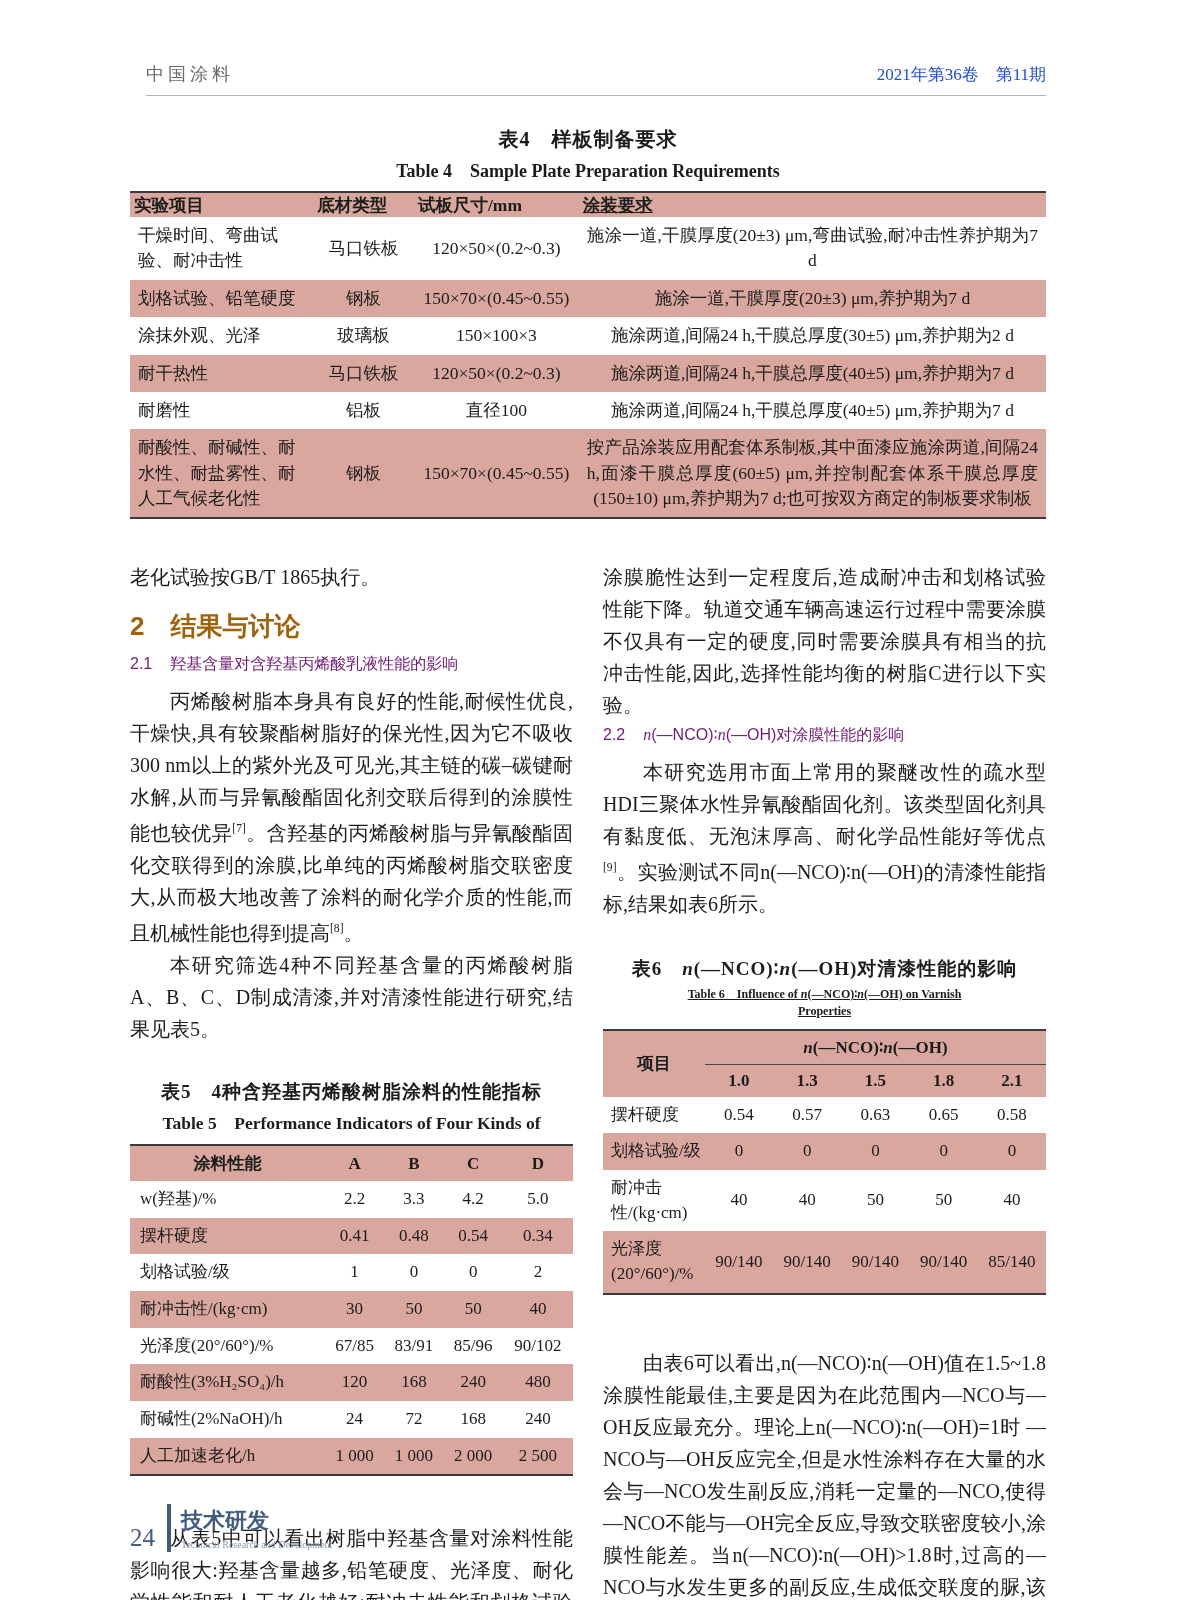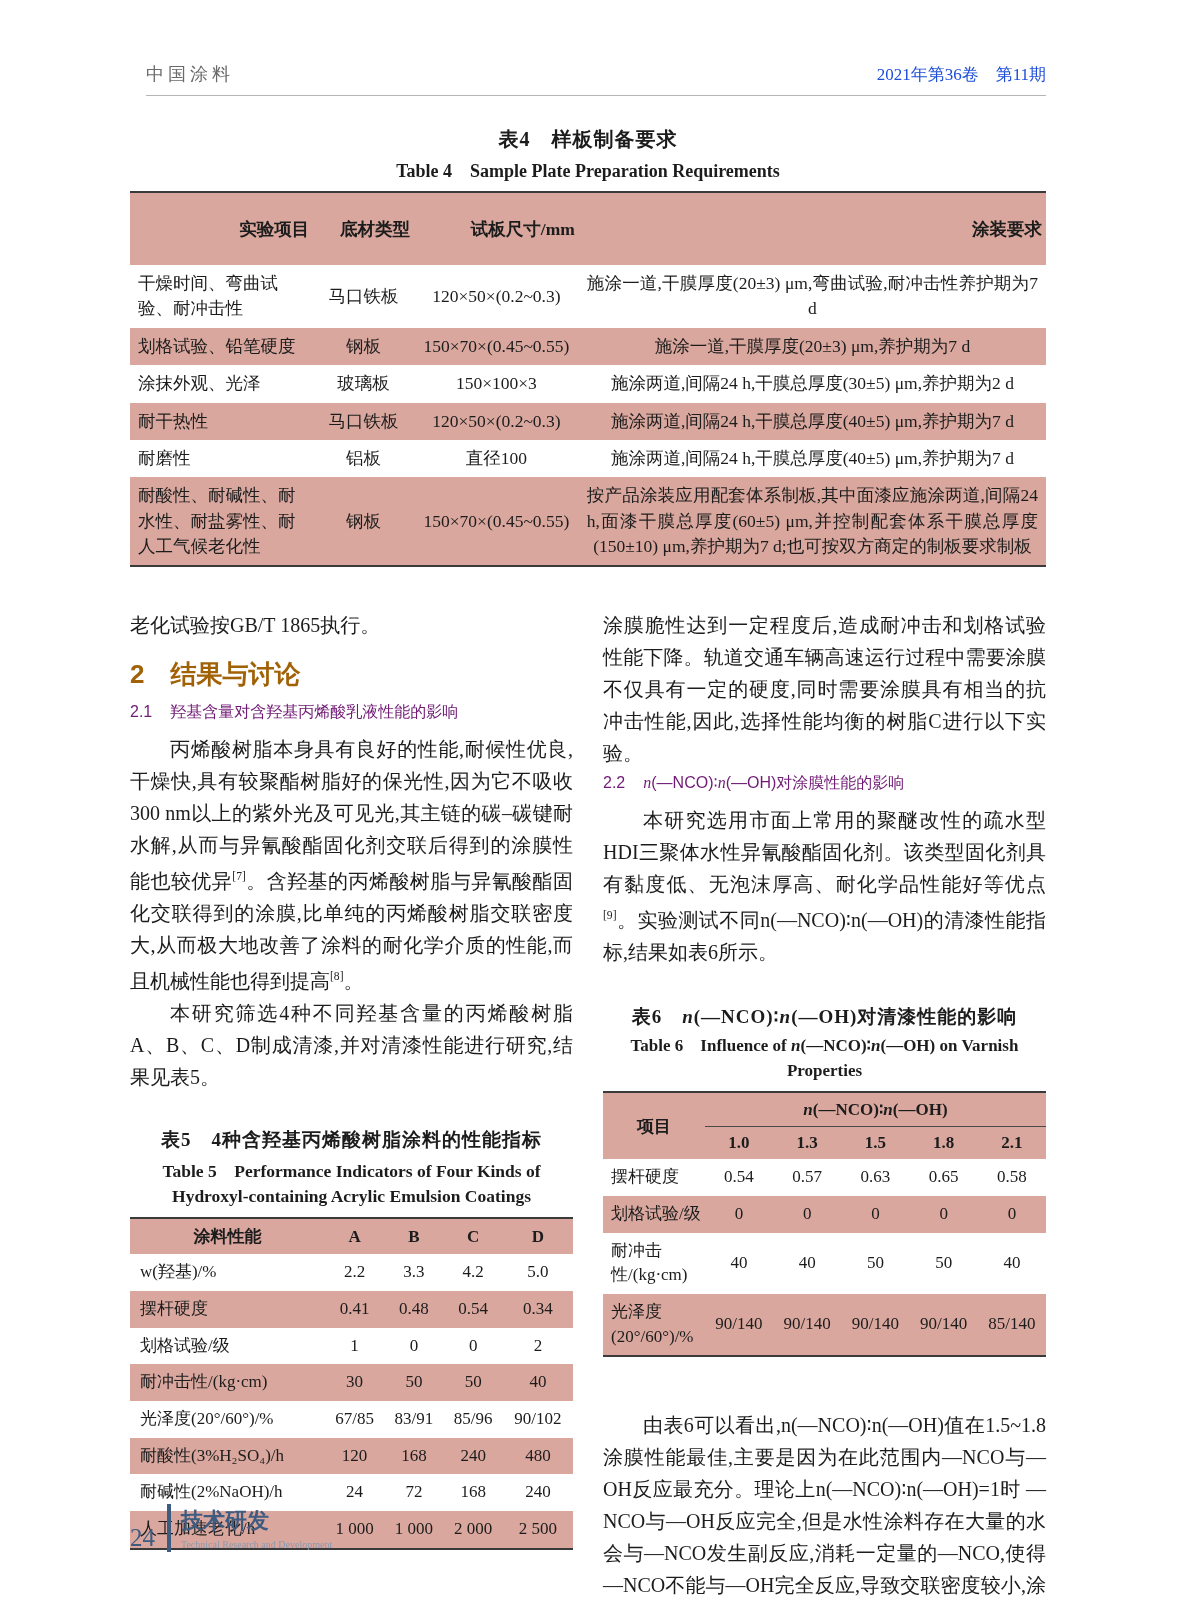--- a/index.html
+++ b/index.html
@@ -19,27 +19,27 @@
 
   
   .tbltitle { text-align:center; }
   .tbltitle .zh { font-size:20px; font-weight:bold; letter-spacing:1px; }
   .tbltitle .en { font-size:18px; font-weight:bold; margin-top:6px; }
   .t4titles { margin-top:30px; margin-bottom:8px; }
 
   
   table { width:100%; border-collapse:collapse;
     border-top:2.5px solid #3a3a3a; border-bottom:2.5px solid #3a3a3a; }
-  th { background:#d9a79e; font-weight:bold; font-size:17.5px; padding:24px 4px; text-align:right; }
+  th { background:#d9a79e; font-weight:bold; font-size:17.5px; padding:0 4px; text-align:left; }
   td { font-size:17.5px; padding:6px 8px; line-height:1.45; vertical-align:middle; }
   tbody tr:nth-child(even) td { background:#d9a79e; }
   .t4 td.c1 { text-align:left; }
   .t4 td.c2, .t4 td.c3 { text-align:center; }
   .t4 td.c4 { text-align:justify; text-align-last:center; }
-  .t4 .w1{width:20%;} .t4 .w2{width:11%;} .t4 .w3{width:18%;} .t4 .w4{width:51%;}
+  .t4 .w1{width:20%;} .t4 .w2{width:11%;} .t4 .w3{width:18%;} .t4 .w4{width:51%;text-decoration:underline;}
 
   
   .cols { display:flex; gap:30px; margin-top:42px; }
   .col { width:443px; }
   p.body { font-size:20px; line-height:32px; text-align:justify; }
   p.indent { text-indent:2em; }
   sup { font-size:0.58em; }
   h2.sec { font-family:"Liberation Sans",sans-serif; color:#a16207; font-size:26px;
     font-weight:bold; margin:16px 0 10px 0; }
   h2.sec .num { margin-right:26px; }
@@ -50,21 +50,21 @@
 
   .t5titles { margin-top:34px; margin-bottom:8px; }
   .t5titles .zh { font-size:19px; }
   .t5titles .en { font-size:17.5px; line-height:1.45; }
   .t5 td, .t5 th { font-size:17px; padding:6px 4px; text-align:center; }
   .t5 td.c1 { text-align:left; padding-left:10px; width:44%; }
   .t5 th.c1 { width:44%; }
 
   .t6titles { margin-top:36px; margin-bottom:8px; }
   .t6titles .zh { font-size:19px; }
-  .t6titles .en { font-size:17px; line-height:1.45; margin-top:4px; }
+  .t6titles .en { font-size:12px; line-height:1.45; margin-top:4px;text-decoration:underline; }
   .t6titles i { font-weight:bold; }
   .t6 td, .t6 th { font-size:17px; padding:6px 4px; text-align:center; }
   .t6 th.corner { width:23%; }
   .t6 th.spanhead { border-bottom:1.2px solid #4a4a4a; font-weight:bold; }
   .t6 th.spanhead i { font-weight:bold; }
   .t6 td.c1 { text-align:left; padding-left:8px; }
   .t6 tbody tr:nth-child(odd) td { background:#ffffff; }
   .t6 tbody tr:nth-child(even) td { background:#d9a79e; }
 
   .gap-para { margin-top:46px; }
@@ -156,21 +156,20 @@
       <p class="body indent">
         <span>丙烯酸树脂本身具有良好的性能,耐候性优良,干燥快,具有较聚酯树脂好的保光性,因为它不吸收300 nm以上的紫外光及可见光,其主链的碳–碳键耐水解,从而与异氰酸酯固化剂交联后得到的涂膜性能也较优异</span><sup>[7]</sup><span>。含羟基的丙烯酸树脂与异氰酸酯固化交联得到的涂膜,比单纯的丙烯酸树脂交联密度大,从而极大地改善了涂料的耐化学介质的性能,而且机械性能也得到提高</span><sup>[8]</sup><span>。</span>
       </p>
 
       <p class="body indent">本研究筛选4种不同羟基含量的丙烯酸树脂A、B、C、D制成清漆,并对清漆性能进行研究,结果见表5。</p>
 
       <div class="tbltitle t5titles">
         <div class="zh">表5　4种含羟基丙烯酸树脂涂料的性能指标</div>
         <div class="en">
           <div>Table 5　Performance Indicators of Four Kinds of</div>
-          <div>Hydroxyl-containing Acrylic Emulsion Coatings</div>
         </div>
       </div>
 
       <table class="t5">
         <thead>
           <tr>
             <th class="c1">涂料性能</th>
             <th>A</th>
             <th>B</th>
             <th>C</th>

